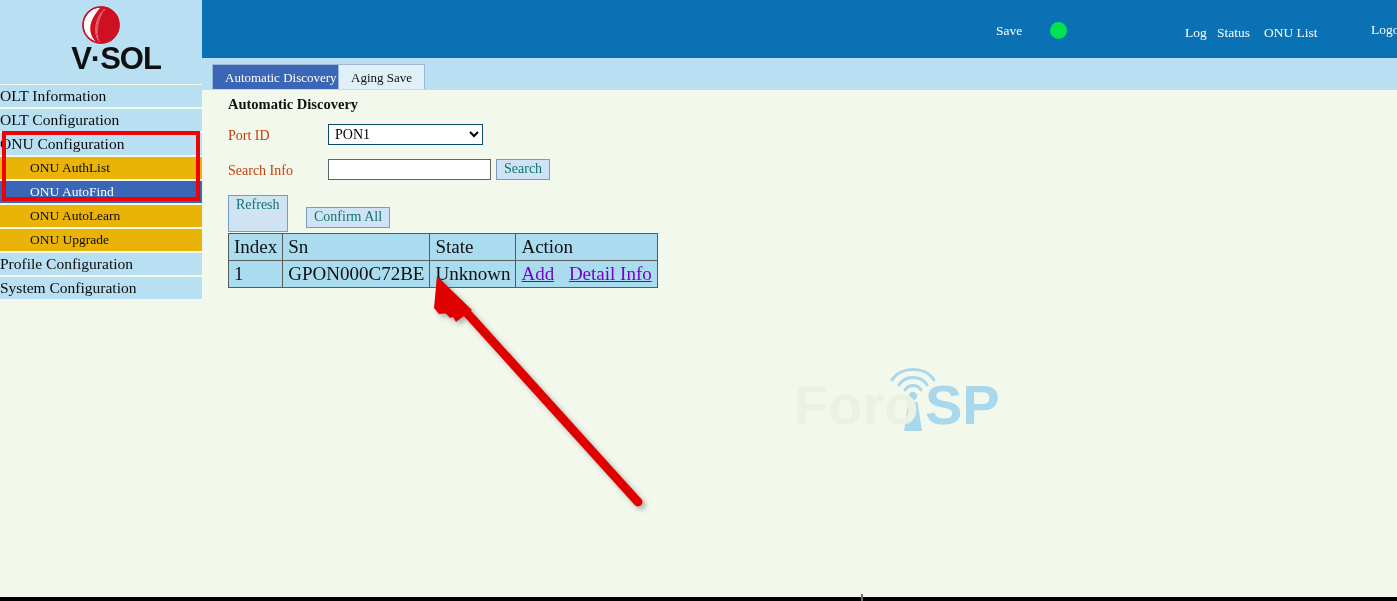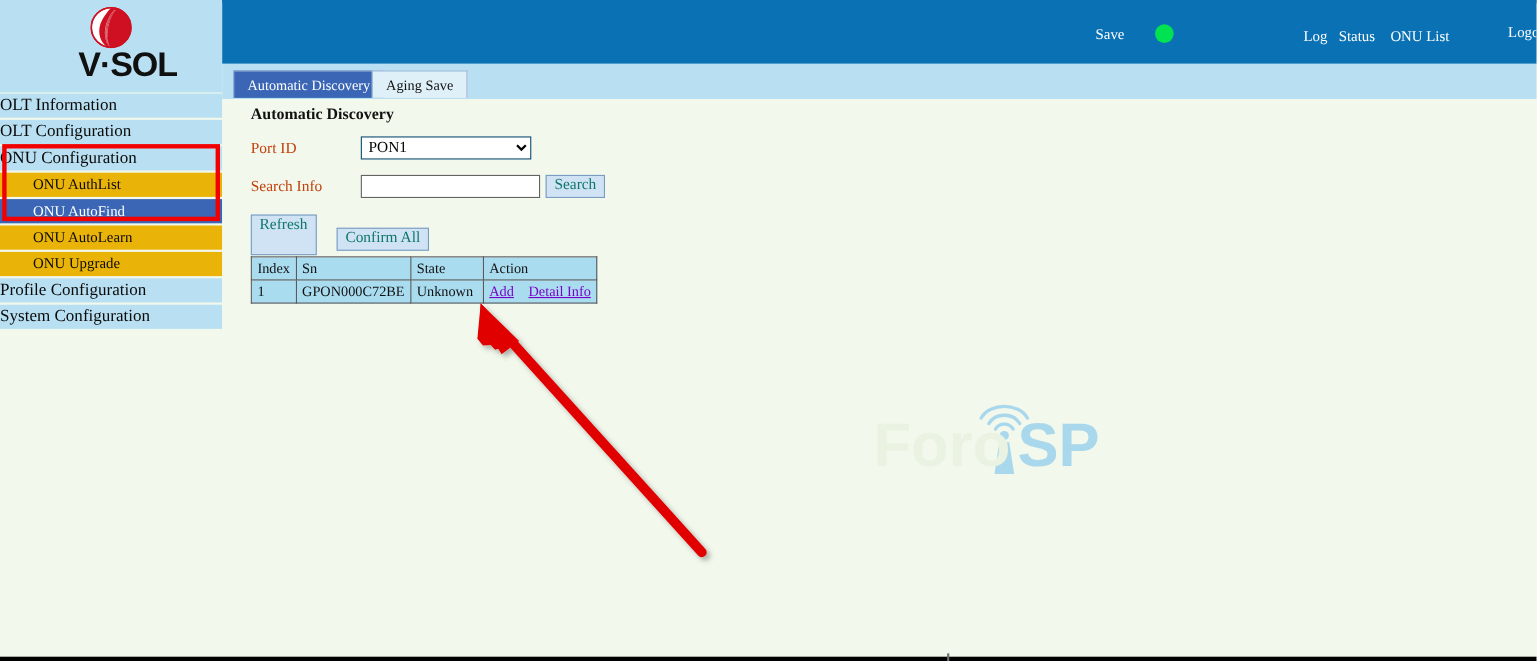--- a/index.html
+++ b/index.html
@@ -234,21 +234,21 @@
   #refresh-button { left: 26px;  top: 105px; height: 37px; }
   #confirm-button { left: 84px;  top: 117px; height: 21px; margin-left: 20px; }
 
   
   #onu-table {
     position: absolute;
     left: 26px;
     top: 143px;
     border-collapse: collapse;
     background: #ffffff;
-    font-size: 13px;
+    font-size: 19px;
   }
   #onu-table th, #onu-table td {
     border: 1px solid #5a5a5a;
     background: #aadcf0;
     padding: 2px 5px;
     text-align: left;
     font-weight: normal;
     color: #101010;
     height: 20px;
     box-sizing: border-box;

